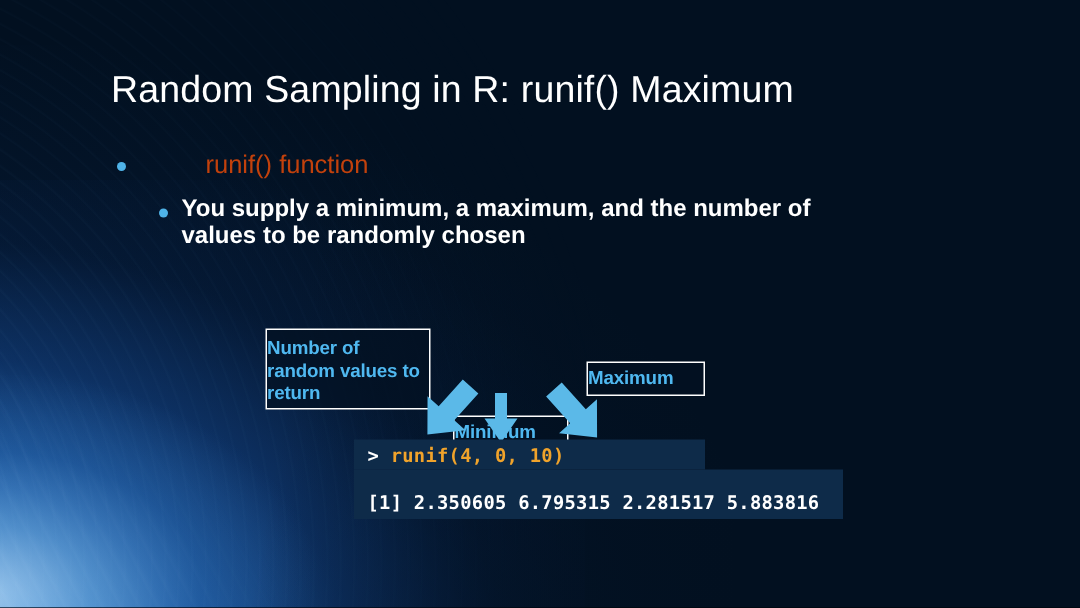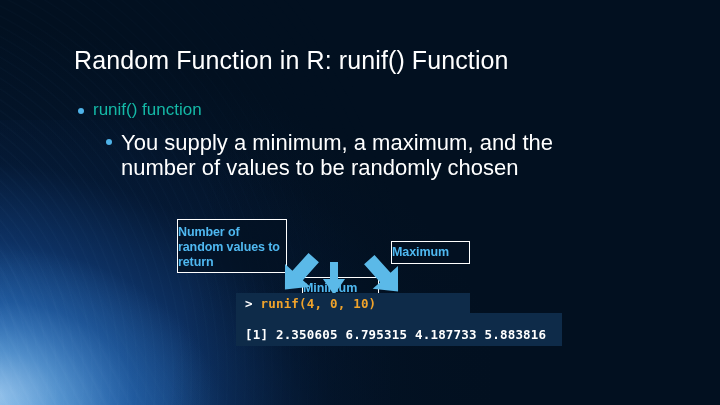--- a/index.html
+++ b/index.html
@@ -138,27 +138,29 @@
   .dot {
     width: 6px; height: 6px;
     border-radius: 50%;
     background: #4FB3E8;
     flex: 0 0 auto;
   }
   .dot.l1 { margin-top: 8px; }
   .dot.l2 { margin-top: 8px; }
   .b1-text {
     font-size: 17px;
-    color: #14b8a6;
+    color: #c2410c;
     line-height: 1.2;
+    margin-left: 44px;
   }
   .b2-text {
-    font-size: 22px;
+    font-size: 16px;
     color: #ffffff;
     line-height: 1.12;
+    font-weight: bold;
   }
 
   
   .callout {
     position: absolute;
     border: 1.4px solid #ffffff;
     background: rgba(3,16,33,0.72);
     color: #4FB8F0;
     font-weight: bold;
     text-align: left;
@@ -221,21 +223,21 @@
   <div class="bg-glow2"></div>
   <div class="bg-glow1"></div>
   <div class="bg-arcs"></div>
   <div class="bg-rays"></div>
   <div class="bg-rays2"></div>
   <div class="bg-bright"></div>
   <div class="bg-vignette"></div>
 
   <div class="content">
 
-    <div class="title">Random Function in R: runif() Function</div>
+    <div class="title">Random Sampling in R: runif() Maximum</div>
 
     <div class="bullet-l1">
       <span class="dot l1"></span>
       <span class="b1-text">runif() function</span>
     </div>
 
     <div class="bullet-l2">
       <span class="dot l2"></span>
       <span class="b2-text">You supply a minimum, a maximum, and the number of values to be randomly chosen</span>
     </div>
@@ -263,17 +265,17 @@
     <span class="arrow" id="arrow-max">
       <svg width="44" height="44" viewBox="0 0 44 44">
         <g transform="rotate(-42 22 22)">
           <polygon points="15,0 29,0 29,24 39,24 22,43 5,24 15,24" fill="#5BB9E8"></polygon>
         </g>
       </svg>
     </span>
 
     <div class="console">
       <div class="console-line cmd"><span>&gt; </span><span class="cmd-fn">runif(4, 0, 10)</span></div>
-      <div class="console-line out">[1] 2.350605 6.795315 4.187733 5.883816</div>
+      <div class="console-line out">[1] 2.350605 6.795315 2.281517 5.883816</div>
     </div>
 
   </div>
 </div>
 
 </body></html>

